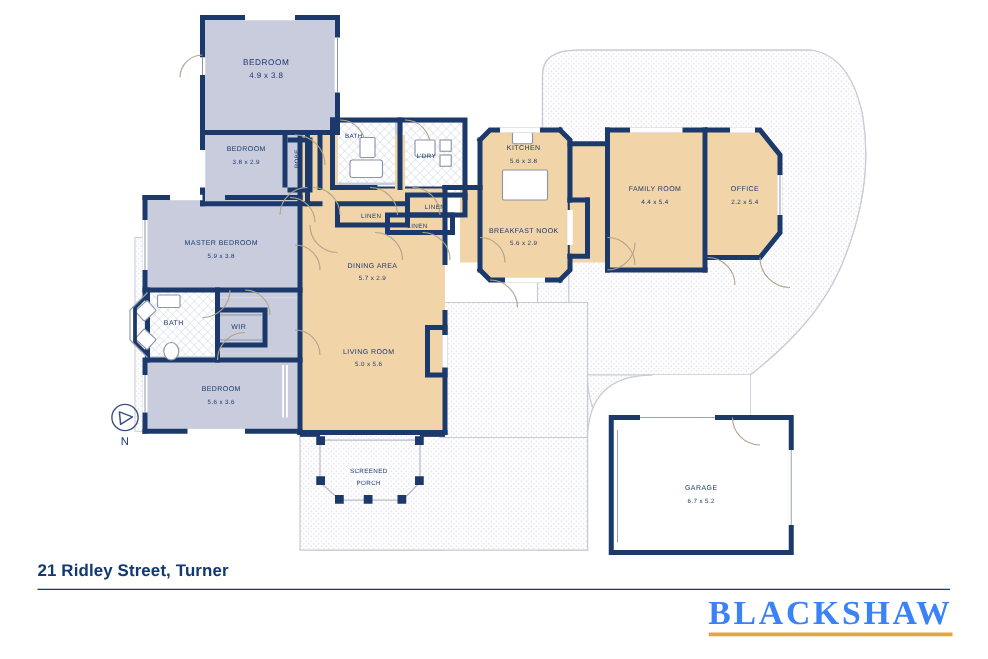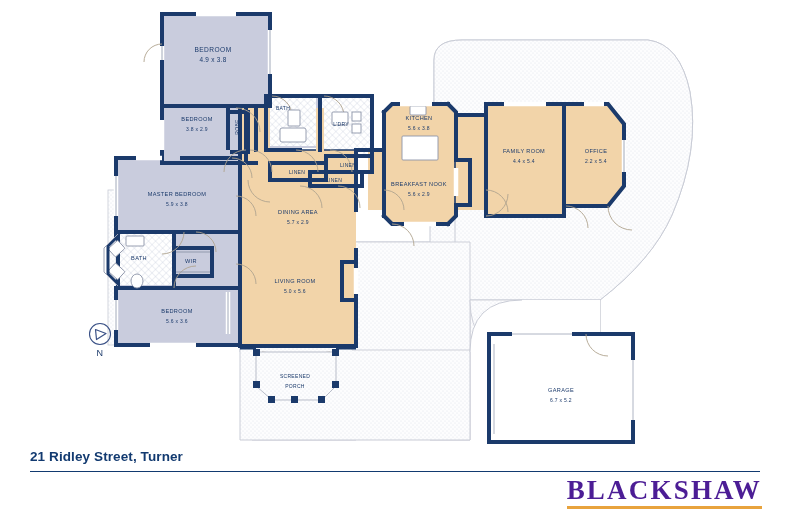--- a/index.html
+++ b/index.html
@@ -32,21 +32,21 @@
   .rule{
     position:absolute;left:30px;right:30px;top:36px;
     height:1.4px;background:#123a70;
   }
   .brand{
     position:absolute;right:28px;bottom:18px;
     text-align:right;
   }
   .brand-word{
     font-family:"Liberation Serif", serif;
-    font-size:27px;font-weight:bold;color:#4c1d95;
+    font-size:27px;font-weight:bold;color:#3b82f6;
     letter-spacing:2.2px;line-height:1;
   }
   .brand-underline{
     margin-top:2px;height:2.6px;background:#e8a33d;width:100%;
   }
 </style>
 </head>
 <body>
 
 <div id="plan-root">

